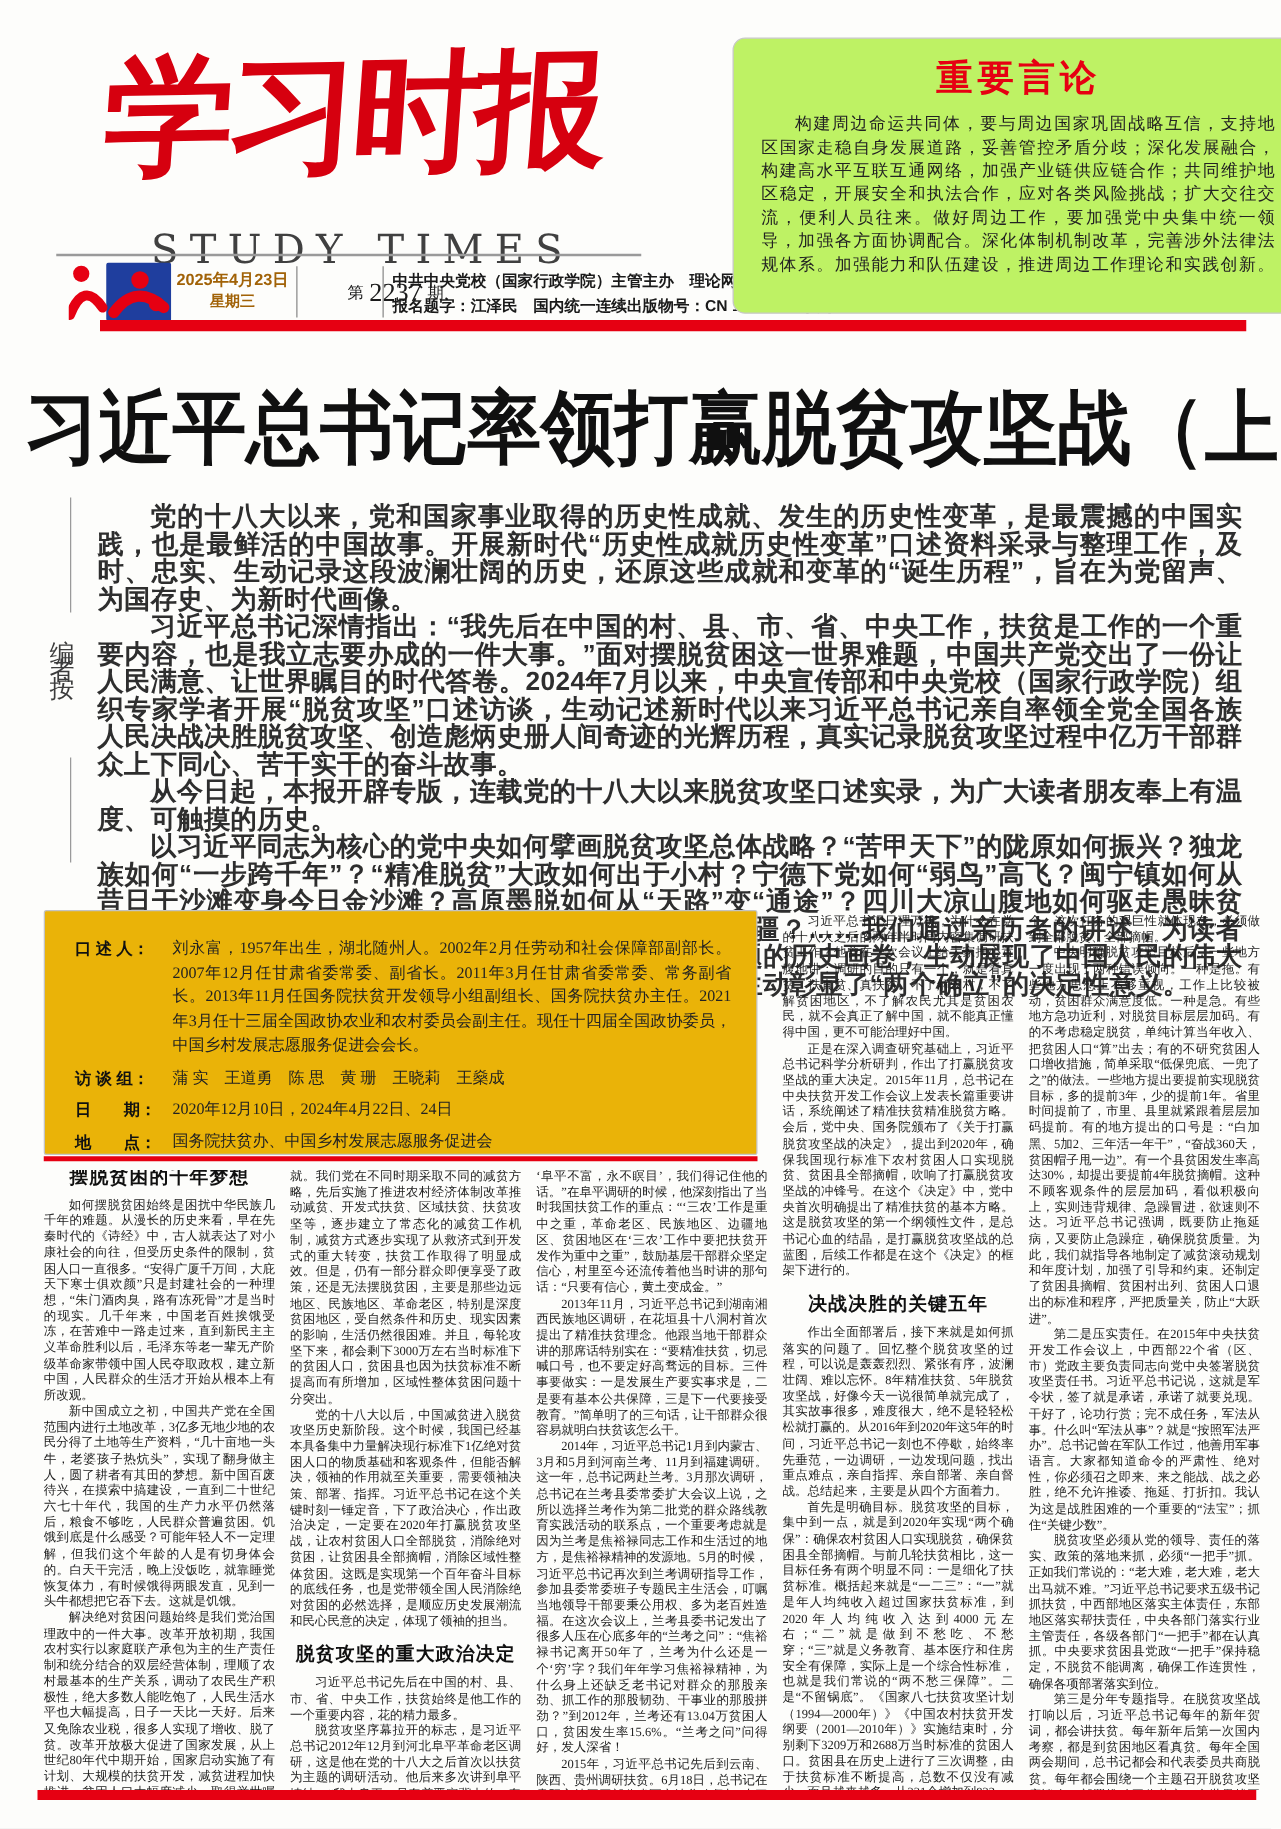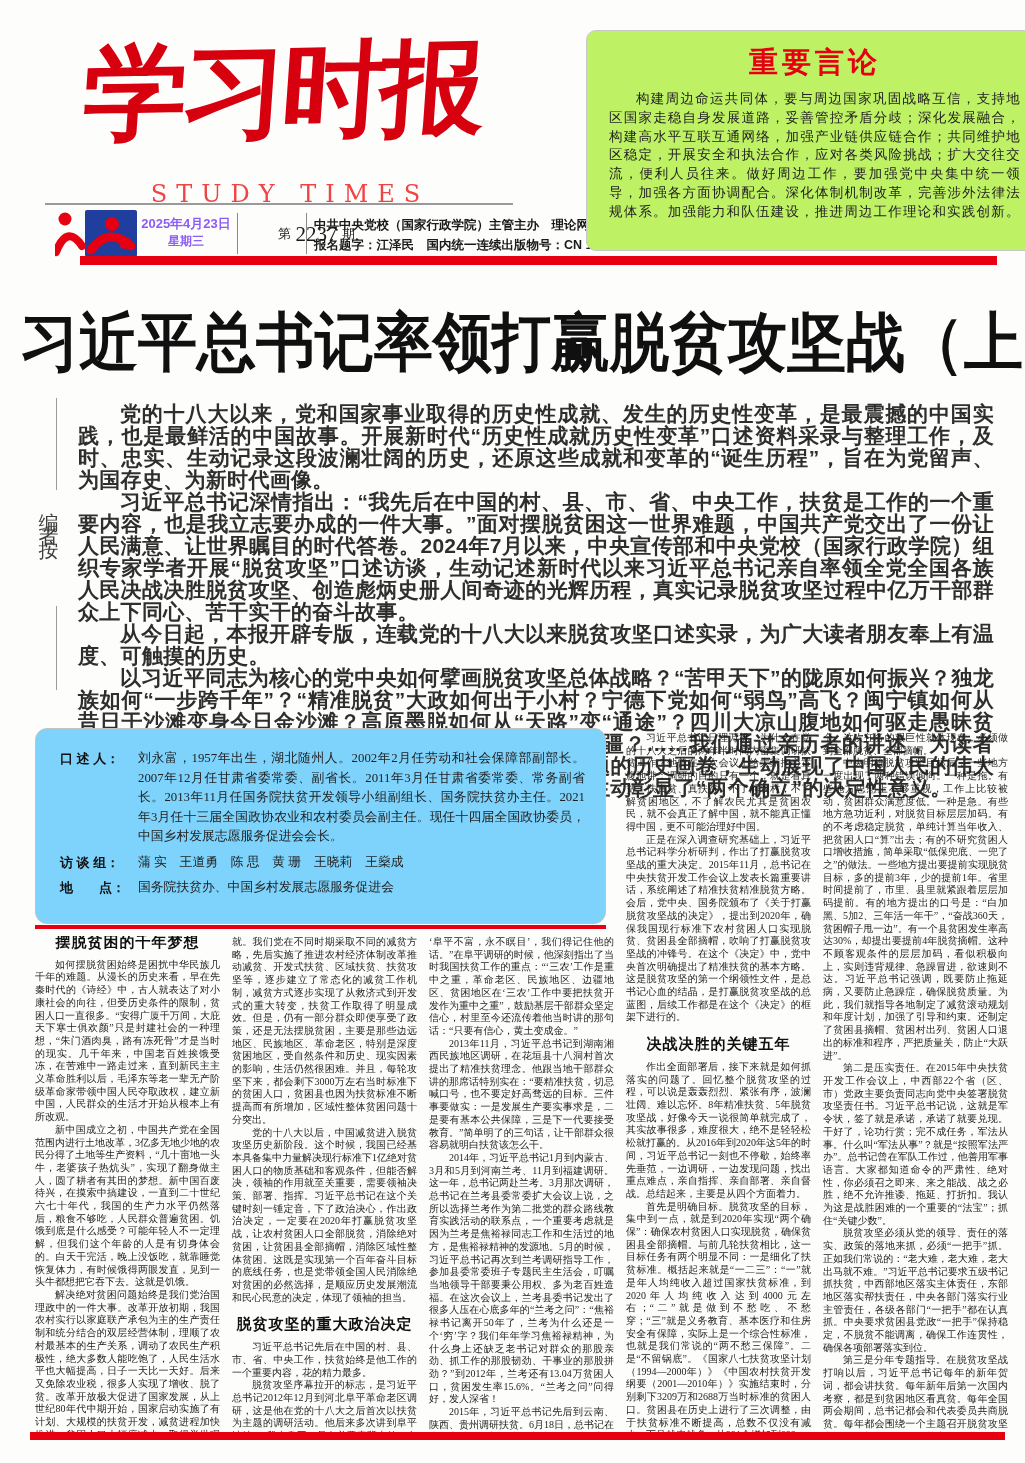--- a/index.html
+++ b/index.html
@@ -3,25 +3,25 @@
 <meta charset="utf-8">
 <style>
   html,body{margin:0;padding:0;background:#e8e8e8;}
   .page{position:relative;width:1025px;height:1463px;background:#fdfdfb;margin:0 auto;overflow:hidden;
         font-family:"Liberation Sans","DejaVu Sans",sans-serif;}
   
   .masthead-title{position:absolute;left:84px;top:26px;width:410px;font-family:"DejaVu Serif","Liberation Serif",serif;
         font-weight:bold;font-size:104px;line-height:128px;letter-spacing:-5px;color:#d6000f;
         transform:skewX(-5deg) rotate(-1deg);white-space:nowrap;}
   .masthead-sub{position:absolute;left:110px;top:180px;width:360px;text-align:center;
-        font-family:"DejaVu Serif","Liberation Serif",serif;font-size:24px;letter-spacing:9px;color:#ef4444;}
+        font-family:"DejaVu Serif","Liberation Serif",serif;font-size:32px;letter-spacing:9px;color:#404040;}
   .masthead-rule{position:absolute;left:45px;top:203px;width:468px;height:2px;background:#9a9a9a;}
   
   .logo{position:absolute;left:55px;top:210px;width:82px;height:47px;}
-  .date-block{position:absolute;left:140px;top:214px;width:92px;text-align:center;color:#8b5cf6;}
+  .date-block{position:absolute;left:140px;top:214px;width:92px;text-align:center;color:#a16207;}
   .date-line{font-size:13px;font-weight:bold;line-height:19px;}
   .weekday-line{font-size:12px;font-weight:bold;line-height:17px;}
   .v-div{position:absolute;top:213px;width:1px;height:41px;background:#8a8a8a;}
   .issue-block{position:absolute;left:242px;top:222px;width:62px;text-align:center;white-space:nowrap;color:#1a1a1a;font-weight:normal;margin-left:36px;}
   .issue-prefix,.issue-suffix{font-size:13px;vertical-align:3px;}
   .issue-number{font-family:"Liberation Serif","DejaVu Serif",serif;font-size:21px;}
   .pub-block{position:absolute;left:314px;top:215px;width:260px;color:#1a1a1a;}
   .pub-line{font-size:12.5px;font-weight:bold;line-height:20px;white-space:nowrap;}
   
   .remarks-box{position:absolute;left:586px;top:30px;width:458px;height:221px;border:1.5px solid #c8c8c8;
@@ -38,21 +38,21 @@
   
   .editor-rule-top{position:absolute;left:56px;top:398px;width:1px;height:92px;background:#9a9a9a;}
   .editor-rule-bottom{position:absolute;left:56px;top:606px;width:1px;height:84px;background:#9a9a9a;}
   .editor-label{position:absolute;left:36px;top:496px;height:110px;writing-mode:vertical-rl;
         font-family:"Liberation Serif","DejaVu Serif",serif;font-size:20px;letter-spacing:14px;color:#3c3c3c;}
   .editor-text{position:absolute;left:78px;top:403px;width:916px;}
   .editor-text p{margin:0;text-indent:2em;text-align:justify;font-weight:600;font-size:21px;
         line-height:22px;color:#2e2e2e;letter-spacing:0.3px;}
   
   .info-box{position:absolute;left:35px;top:728px;width:571px;height:196px;border:1.5px solid #c3c3c3;
-        border-radius:12px;box-sizing:border-box;padding:20px 20px 0 24px;background:#7dd3fc;}
+        border-radius:2px;box-sizing:border-box;padding:20px 20px 0 24px;background:#eab308;}
   .info-row{display:flex;margin-bottom:6px;}
   .info-label{flex:0 0 78px;font-weight:bold;font-size:13px;color:#111;line-height:19.5px;white-space:pre;}
   .info-value{flex:1;font-family:"Liberation Serif","DejaVu Serif",serif;font-size:12.8px;line-height:19.5px;
         text-align:justify;color:#222;}
   .red-line-mid{position:absolute;left:35px;top:925px;width:571px;height:4px;background:#e60012;}
   
   .col{position:absolute;width:185px;overflow:hidden;font-family:"Liberation Serif","DejaVu Serif",serif;
         font-size:10px;line-height:12.7px;color:#1c1c1c;}
   .col-1{left:35px;top:936px;height:496px;}
   .col-2{left:232px;top:936px;height:496px;}
@@ -124,20 +124,24 @@
     <div>
         <div class="info-row">
           <span class="info-label">口 述 人：</span>
           <span class="info-value">刘永富，1957年出生，湖北随州人。2002年2月任劳动和社会保障部副部长。2007年12月任甘肃省委常委、副省长。2011年3月任甘肃省委常委、常务副省长。2013年11月任国务院扶贫开发领导小组副组长、国务院扶贫办主任。2021年3月任十三届全国政协农业和农村委员会副主任。现任十四届全国政协委员，中国乡村发展志愿服务促进会会长。</span>
         </div>
         <div class="info-row">
           <span class="info-label">访 谈 组：</span>
           <span class="info-value">蒲 实　王道勇　陈 思　黄 珊　王晓莉　王燊成</span>
         </div>
         <div class="info-row">
+          <span class="info-label">日　　期：</span>
+          <span class="info-value">2020年12月10日，2024年4月22日、24日</span>
+        </div>
+        <div class="info-row">
           <span class="info-label">地　　点：</span>
           <span class="info-value">国务院扶贫办、中国乡村发展志愿服务促进会</span>
         </div>
       </div>
   </div>
   <div class="red-line-mid"></div>
 
   <div class="col col-1">
       <h3 class="col-heading first">摆脱贫困的千年梦想</h3>
       <p class="body-p">如何摆脱贫困始终是困扰中华民族几千年的难题。从漫长的历史来看，早在先秦时代的《诗经》中，古人就表达了对小康社会的向往，但受历史条件的限制，贫困人口一直很多。“安得广厦千万间，大庇天下寒士俱欢颜”只是封建社会的一种理想，“朱门酒肉臭，路有冻死骨”才是当时的现实。几千年来，中国老百姓挨饿受冻，在苦难中一路走过来，直到新民主主义革命胜利以后，毛泽东等老一辈无产阶级革命家带领中国人民夺取政权，建立新中国，人民群众的生活才开始从根本上有所改观。</p>

